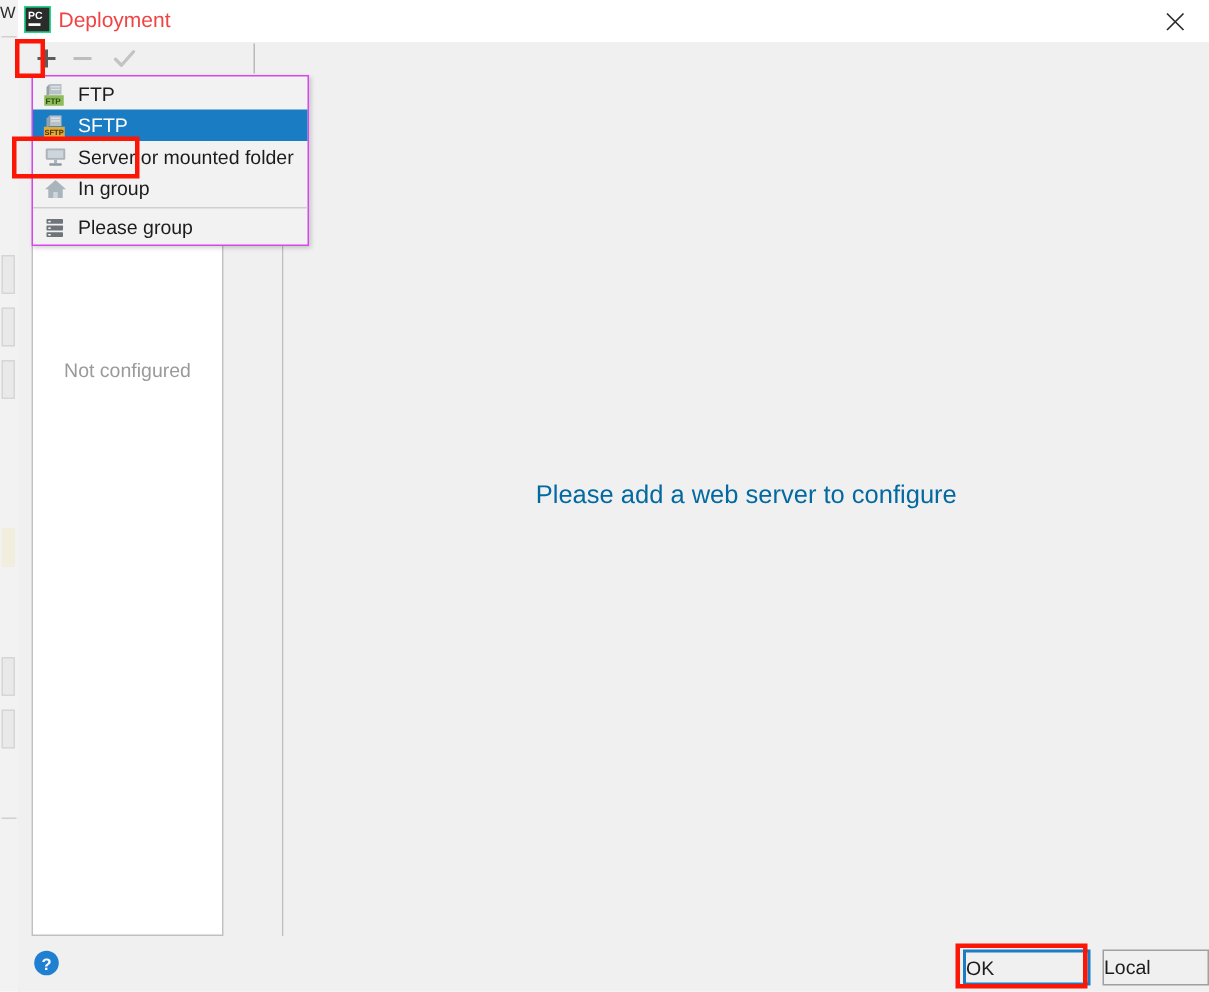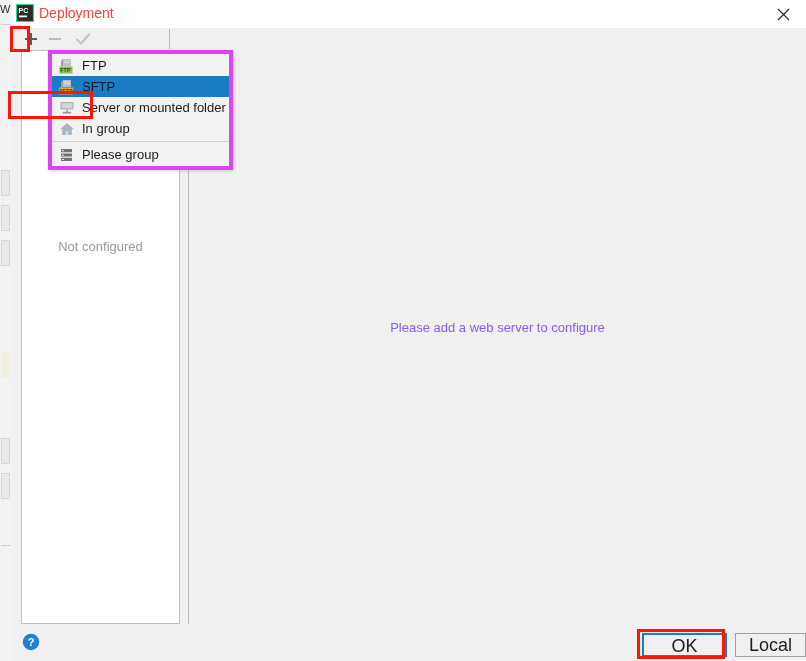--- a/index.html
+++ b/index.html
@@ -108,21 +108,21 @@
     position: absolute;
     left: 157px; top: 1px;
     width: 1px; height: 20px;
     background: #b9b9b9;
   }
 
   
   #left-panel {
     position: absolute;
     left: 9px; top: 50px;
-    width: 159px; height: 574px;
+    width: 128px; height: 574px;
     background: #ffffff;
     border: 1px solid #c0c0c0;
     box-sizing: border-box;
   }
   #not-configured {
     position: absolute;
     left: 0; right: 0;
     top: 188px;
     text-align: center;
     font-size: 13px;
@@ -142,50 +142,49 @@
     position: absolute;
     left: 177px; top: 50px;
     width: 617px; height: 574px;
     background: #f0f0f0;
   }
   #main-message {
     position: absolute;
     left: 0; right: 0;
     top: 270px;
     text-align: center;
-    font-size: 13px;
-    color: #8b5cf6;
+    font-size: 17px;
+    color: #0369a1;
   }
 
   
   #popup-menu {
     position: absolute;
     left: 9px; top: 50px;
     width: 185px;
     background: #f2f2f2;
-    border: 4px solid #d946ef;
+    border: 1px solid #d946ef;
     box-sizing: border-box;
     box-shadow: 1px 1px 3px rgba(0,0,0,0.18);
     padding: 1px 0;
-    margin-left: 27px;
   }
   .menu-item {
     position: relative;
     height: 21px;
     display: flex;
     align-items: center;
     padding-left: 7px;
     font-size: 13px;
     color: #1c1c1c;
     white-space: nowrap;
     cursor: default;
   }
   .menu-item.selected {
     background: #1a7dc4;
-    color: #0f172a;
+    color: #ffffff;
   }
   .menu-icon {
     width: 16px; height: 16px;
     margin-right: 7px;
     position: relative;
     flex: 0 0 16px;
   }
   .menu-sep {
     height: 1px;
     background: #cfcfcf;
@@ -208,23 +207,22 @@
     width: 20px; height: 20px;
     cursor: default;
   }
   .dlg-btn {
     position: absolute;
     top: 9px;
     height: 24px;
     background: #f0f0f0;
     border: 1px solid #a0a0a0;
     font-family: "Liberation Sans", sans-serif;
-    font-size: 18px;
+    font-size: 13px;
     color: #1c1c1c;
-    text-align: center;
     line-height: 22px;
     box-sizing: border-box;
     cursor: default;
   }
   #ok-button {
     left: 630px;
     width: 85px;
     border: 2px solid #1a7dc4;
   }
   #cancel-button {

